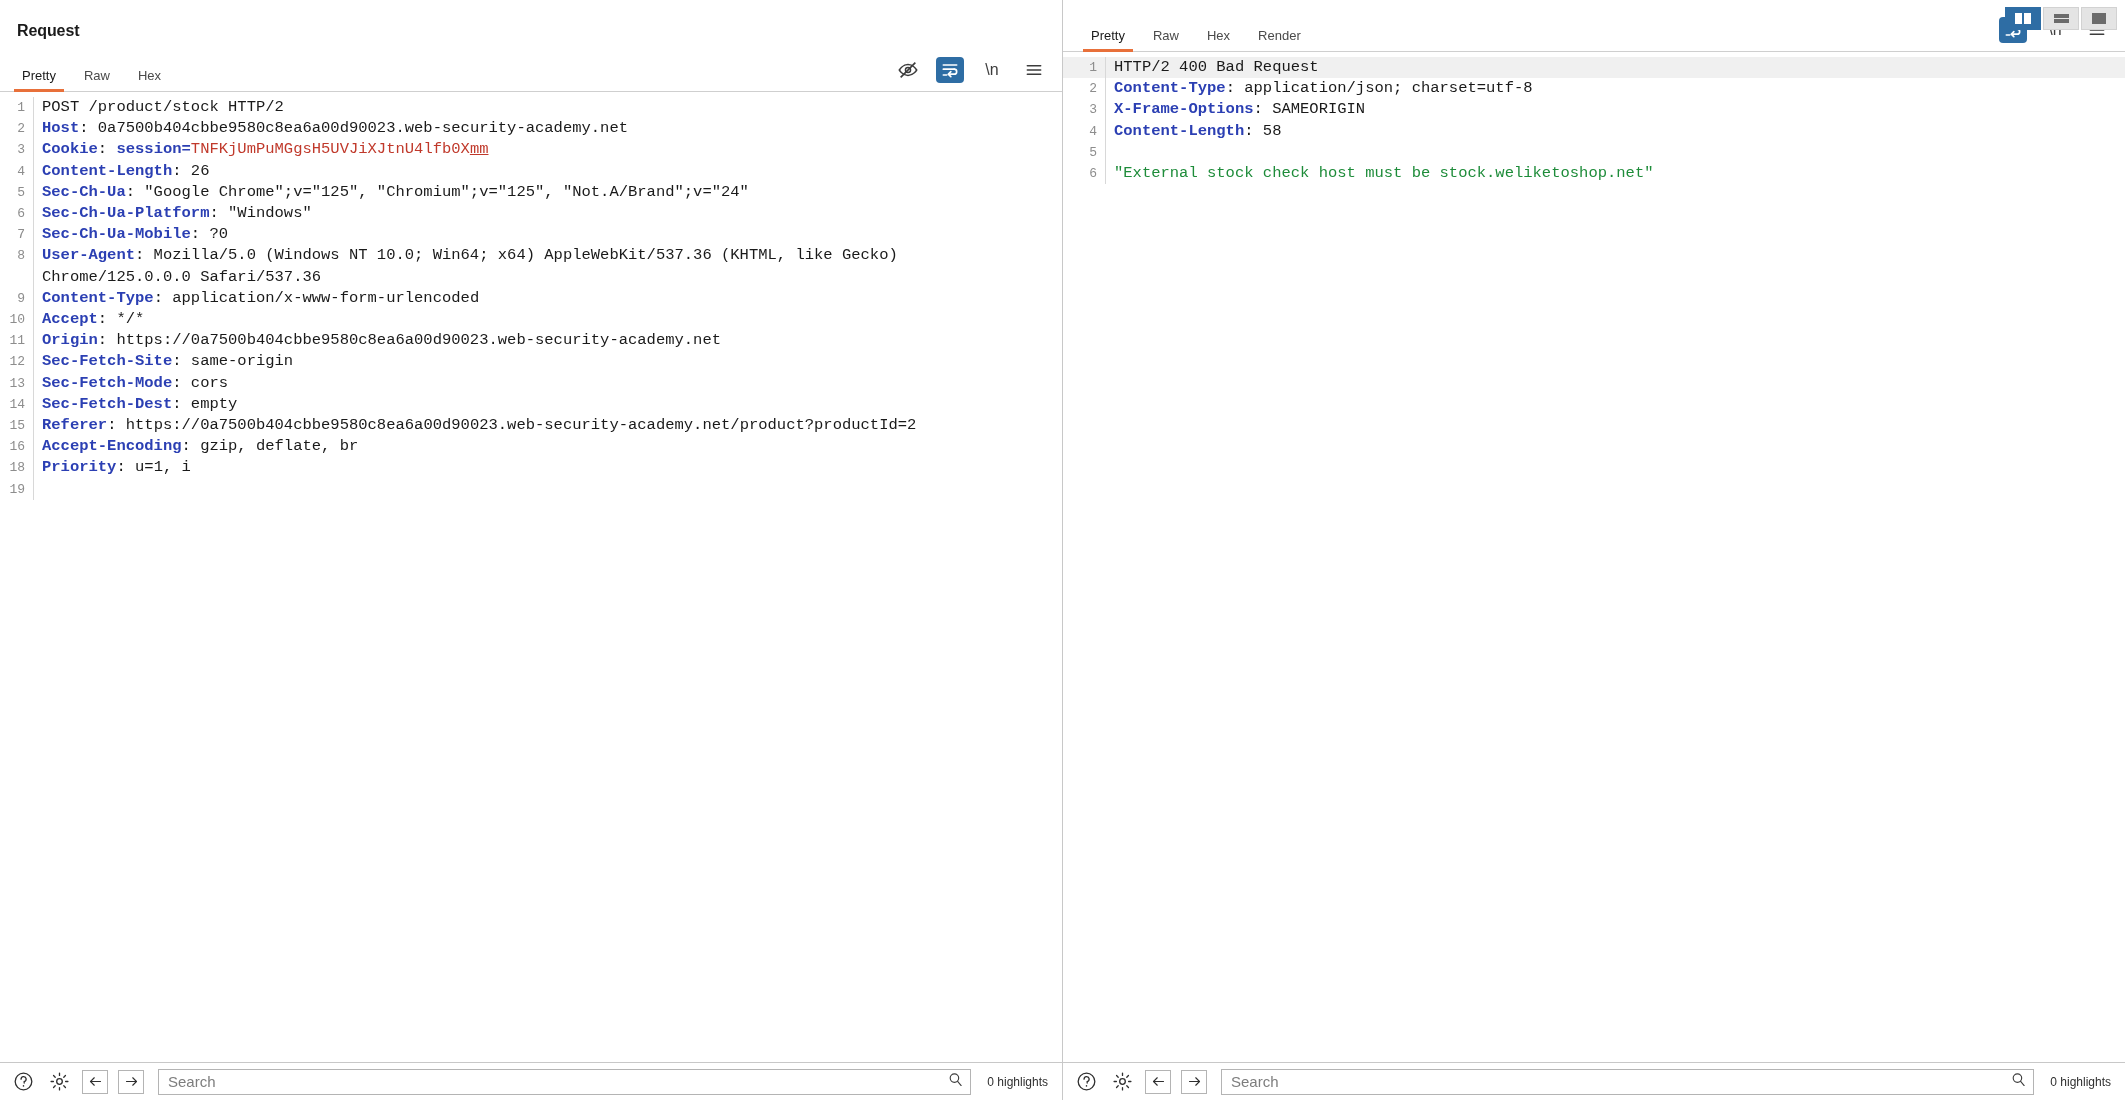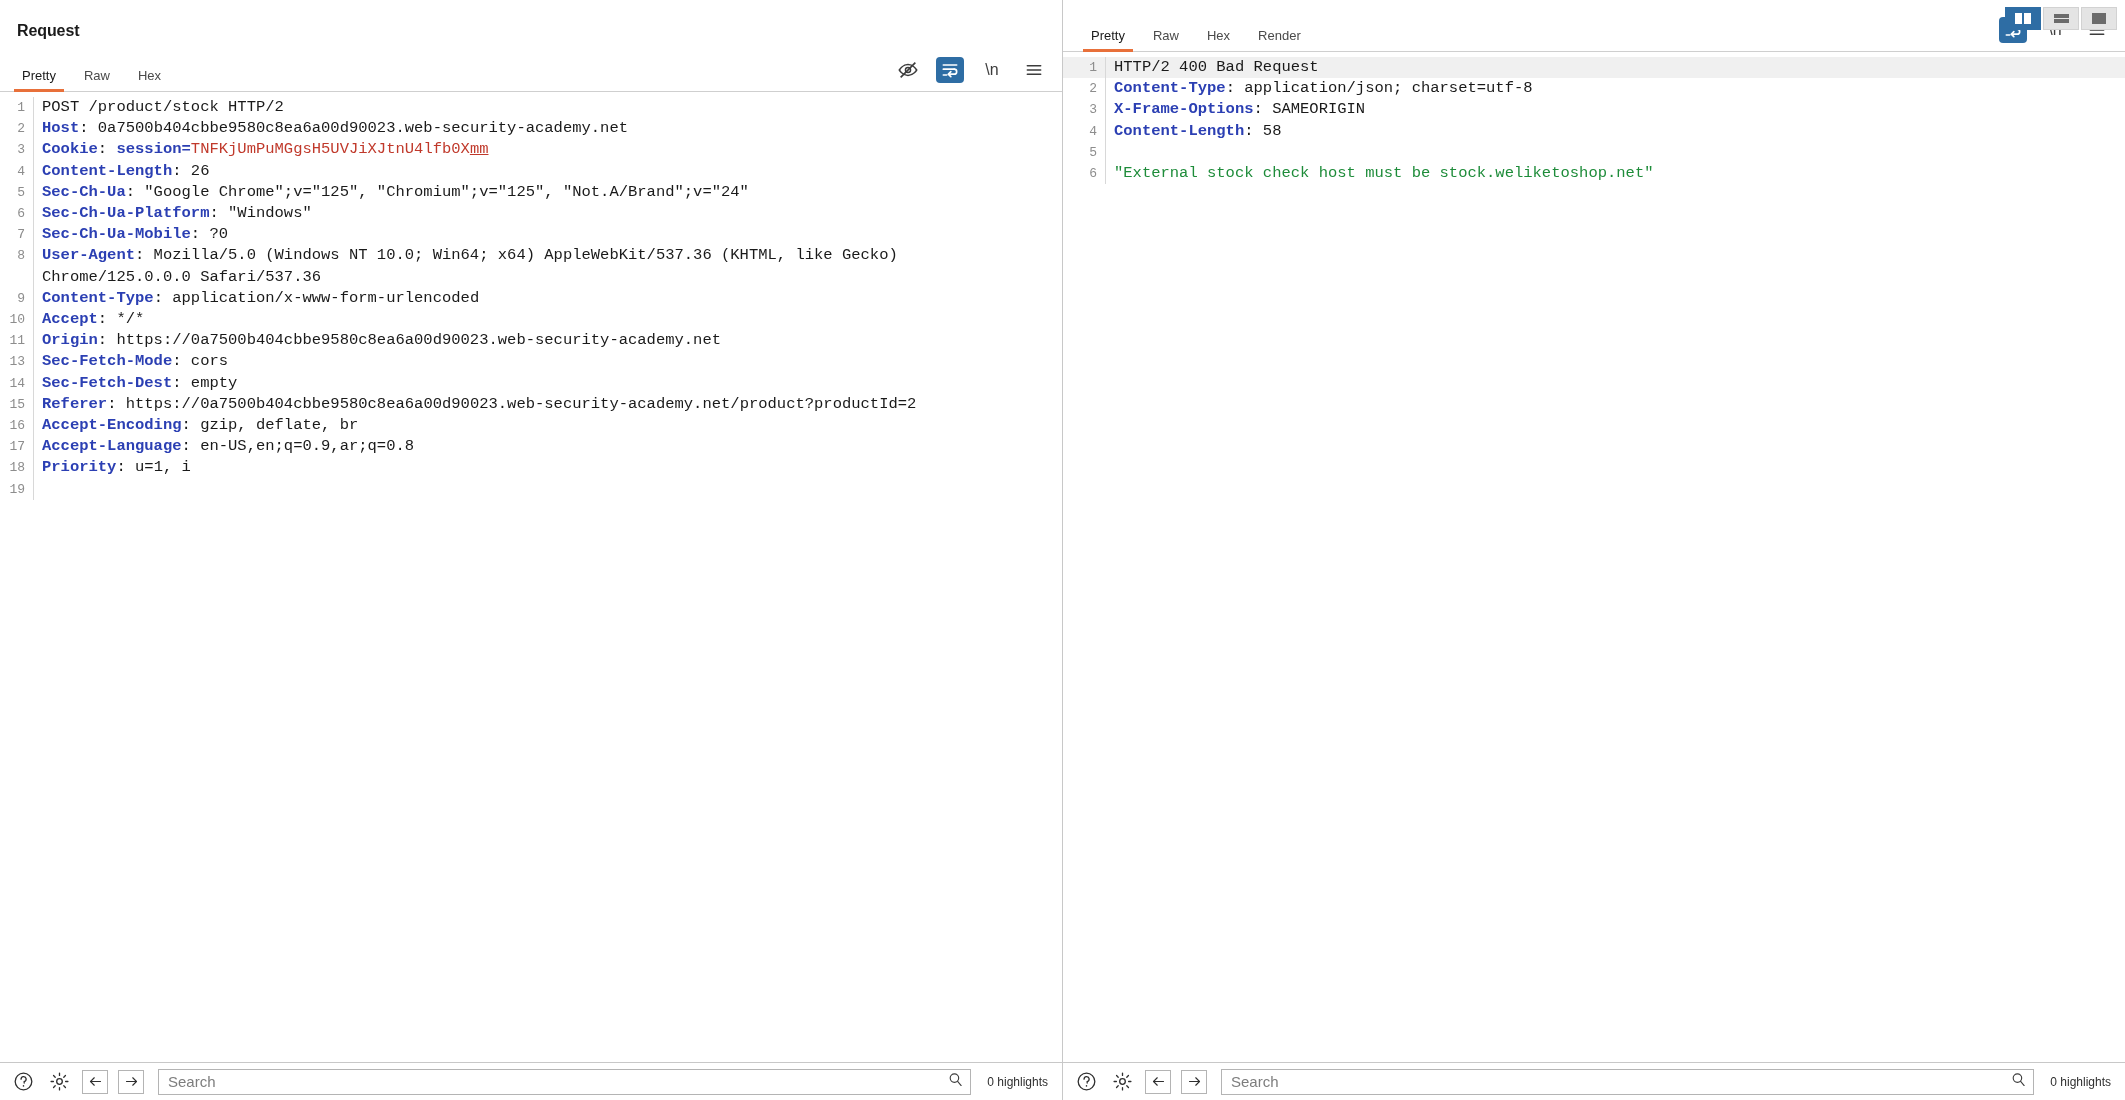--- a/index.html
+++ b/index.html
@@ -198,43 +198,43 @@
             <div class="gutter">10</div>
             <div class="ln-sep"></div>
             <div class="txt"><span><span class="hdr">Accept</span><span class="plain">: */*</span></span></div>
           </div>
           <div class="row">
             <div class="gutter">11</div>
             <div class="ln-sep"></div>
             <div class="txt"><span><span class="hdr">Origin</span><span class="plain">: https://0a7500b404cbbe9580c8ea6a00d90023.web-security-academy.net</span></span></div>
           </div>
           <div class="row">
+            <div class="gutter">12</div>
+            <div class="ln-sep"></div>
+            <div class="txt"><span><span class="hdr">Sec-Fetch-Site</span><span class="plain">: same-origin</span></span></div>
+          </div>
+          <div class="row">
             <div class="gutter">13</div>
             <div class="ln-sep"></div>
             <div class="txt"><span><span class="hdr">Sec-Fetch-Mode</span><span class="plain">: cors</span></span></div>
           </div>
           <div class="row">
             <div class="gutter">14</div>
             <div class="ln-sep"></div>
             <div class="txt"><span><span class="hdr">Sec-Fetch-Dest</span><span class="plain">: empty</span></span></div>
           </div>
           <div class="row">
             <div class="gutter">15</div>
             <div class="ln-sep"></div>
             <div class="txt"><span><span class="hdr">Referer</span><span class="plain">: https://0a7500b404cbbe9580c8ea6a00d90023.web-security-academy.net/product?productId=2</span></span></div>
           </div>
           <div class="row">
             <div class="gutter">16</div>
             <div class="ln-sep"></div>
             <div class="txt"><span><span class="hdr">Accept-Encoding</span><span class="plain">: gzip, deflate, br</span></span></div>
-          </div>
-          <div class="row">
-            <div class="gutter">17</div>
-            <div class="ln-sep"></div>
-            <div class="txt"><span><span class="hdr">Accept-Language</span><span class="plain">: en-US,en;q=0.9,ar;q=0.8</span></span></div>
           </div>
           <div class="row">
             <div class="gutter">18</div>
             <div class="ln-sep"></div>
             <div class="txt"><span><span class="hdr">Priority</span><span class="plain">: u=1, i</span></span></div>
           </div>
           <div class="row">
             <div class="gutter">19</div>
             <div class="ln-sep"></div>
             <div class="txt"><span><span class="plain"></span></span></div>

